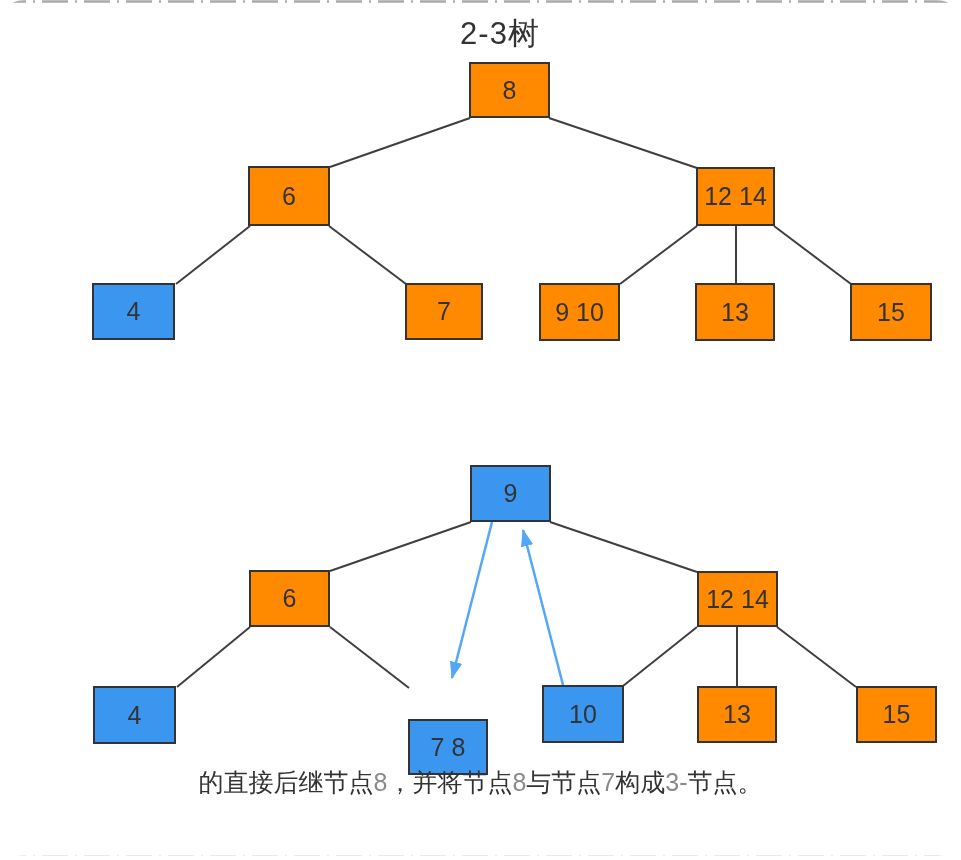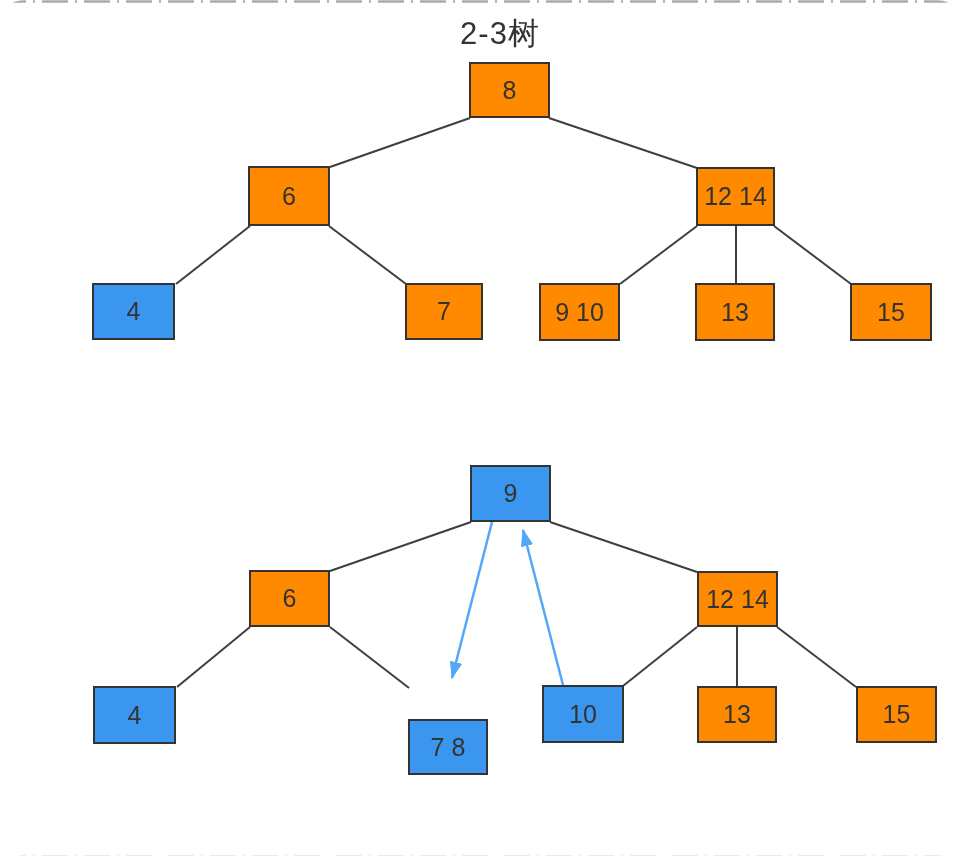--- a/index.html
+++ b/index.html
@@ -91,15 +91,16 @@
       <div class="tree-node" style="left: 697px; top: 571px; width: 81px; height: 56px; background: rgb(255, 138, 0); border-color: rgb(51, 51, 51); color: rgb(51, 51, 51);">12 14</div>
       <div class="tree-node" style="left: 93px; top: 686px; width: 83px; height: 58px; background: rgb(59, 150, 240); border-color: rgb(51, 51, 51); color: rgb(51, 51, 51);">4</div>
       <div class="tree-node" style="left: 408px; top: 687px; width: 80px; height: 56px; background: rgb(59, 150, 240); border-color: rgb(51, 51, 51); color: rgb(51, 51, 51); margin-top: 32px;">7 8</div>
       <div class="tree-node" style="left: 542px; top: 685px; width: 82px; height: 58px; background: rgb(59, 150, 240); border-color: rgb(51, 51, 51); color: rgb(51, 51, 51);">10</div>
       <div class="tree-node" style="left: 697px; top: 686px; width: 80px; height: 57px; background: rgb(255, 138, 0); border-color: rgb(51, 51, 51); color: rgb(51, 51, 51);">13</div>
       <div class="tree-node" style="left: 856px; top: 686px; width: 81px; height: 57px; background: rgb(255, 138, 0); border-color: rgb(51, 51, 51); color: rgb(51, 51, 51);">15</div>
     </div>
 
 
   <div class="result-caption">
+    <div>的直接后继节点<span style="color:#8A8A8A">8</span>，并将节点<span style="color:#8A8A8A">8</span>与节点<span style="color:#8A8A8A">7</span>构成<span style="color:#8A8A8A">3-</span>节点。</div>
   </div>
 
 </div>
 
 </body></html>

